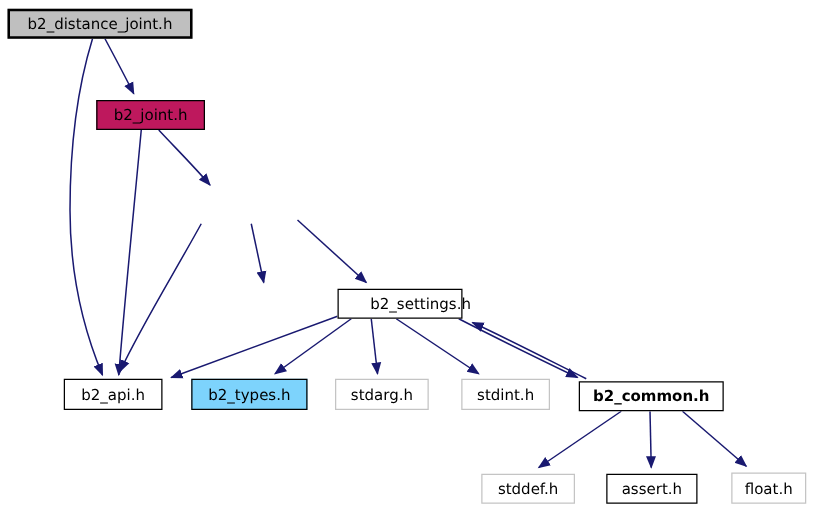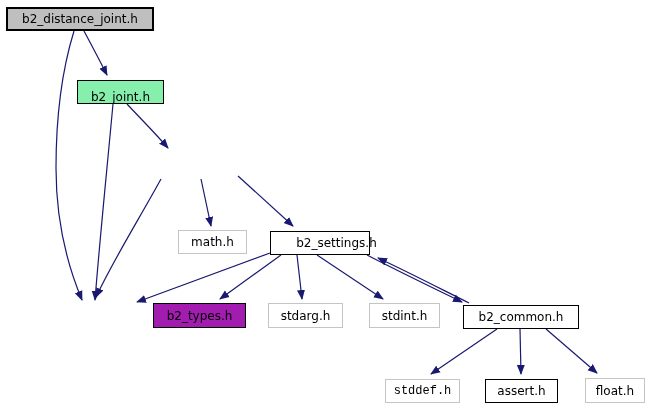--- a/index.html
+++ b/index.html
@@ -56,42 +56,42 @@
       <path d="M317,255 L383,299" fill="none" stroke="#191970" stroke-width="1.2" marker-end="url(#arrowhead)"></path>
       <path d="M367,255 C400,272 433,288 462,302" fill="none" stroke="#191970" stroke-width="1.2" marker-end="url(#arrowhead)"></path>
       <path d="M469,303 C437,287 406,271 378,258" fill="none" stroke="#191970" stroke-width="1.2" marker-end="url(#arrowhead)"></path>
       <path d="M497,329 L431,374" fill="none" stroke="#191970" stroke-width="1.2" marker-end="url(#arrowhead)"></path>
       <path d="M520,329 L521,374" fill="none" stroke="#191970" stroke-width="1.2" marker-end="url(#arrowhead)"></path>
       <path d="M546,329 L597,373" fill="none" stroke="#191970" stroke-width="1.2" marker-end="url(#arrowhead)"></path>
     </svg>
 <div class="node" style="left: 6px; top: 7px; width: 148px; height: 24px; background: rgb(191, 191, 191); border: 2px solid rgb(0, 0, 0);">
       <span>b2_distance_joint.h</span>
     </div>
-    <div class="node" style="left: 77px; top: 80px; width: 87px; height: 24px; background: #86efac; border: 1px solid rgb(0, 0, 0); align-items: flex-end;">
+    <div class="node" style="left: 77px; top: 80px; width: 87px; height: 24px; background: #be185d; border: 1px solid rgb(0, 0, 0);">
       <span>b2_joint.h</span>
-    </div>
-    <div class="node" style="left: 178px; top: 230px; width: 69px; height: 24px; background: rgb(255, 255, 255); border: 1px solid rgb(196, 196, 196);">
-      <span>math.h</span>
     </div>
     <div class="node" style="left: 270px; top: 231px; width: 100px; height: 24px; background: rgb(255, 255, 255); border: 1px solid rgb(0, 0, 0); padding-left: 33px;">
       <span>b2_settings.h</span>
     </div>
-    <div class="node" style="left: 153px; top: 303px; width: 93px; height: 25px; background: #a21caf; border: 1px solid rgb(0, 0, 0);">
+    <div class="node" style="left: 51px; top: 303px; width: 79px; height: 25px; background: rgb(255, 255, 255); border: 1px solid rgb(0, 0, 0);">
+      <span>b2_api.h</span>
+    </div>
+    <div class="node" style="left: 153px; top: 303px; width: 93px; height: 25px; background: #7dd3fc; border: 1px solid rgb(0, 0, 0);">
       <span>b2_types.h</span>
     </div>
     <div class="node" style="left: 369px; top: 303px; width: 71px; height: 25px; background: rgb(255, 255, 255); border: 1px solid rgb(196, 196, 196);">
       <span>stdint.h</span>
     </div>
     <div class="node" style="left: 268px; top: 303px; width: 75px; height: 25px; background: rgb(255, 255, 255); border: 1px solid rgb(196, 196, 196);">
       <span>stdarg.h</span>
     </div>
-    <div class="node" style="left: 463px; top: 305px; width: 116px; height: 24px; background: rgb(255, 255, 255); border: 1px solid rgb(0, 0, 0);">
+    <div class="node" style="left: 463px; top: 305px; width: 116px; height: 24px; background: rgb(255, 255, 255); border: 1px solid rgb(0, 0, 0); font-weight: bold;">
       <span>b2_common.h</span>
     </div>
-    <div class="node" style="left: 385px; top: 379px; width: 75px; height: 24px; background: rgb(255, 255, 255); border: 1px solid rgb(196, 196, 196); font-family: Liberation Mono, monospace;">
+    <div class="node" style="left: 385px; top: 379px; width: 75px; height: 24px; background: rgb(255, 255, 255); border: 1px solid rgb(196, 196, 196);">
       <span>stddef.h</span>
     </div>
     <div class="node" style="left: 485px; top: 379px; width: 73px; height: 24px; background: rgb(255, 255, 255); border: 1px solid rgb(0, 0, 0); text-align: center;">
       <span>assert.h</span>
     </div>
     <div class="node" style="left: 585px; top: 378px; width: 60px; height: 25px; background: rgb(255, 255, 255); border: 1px solid rgb(196, 196, 196); text-align: center;">
       <span>float.h</span>
     </div>
   </div>
 

